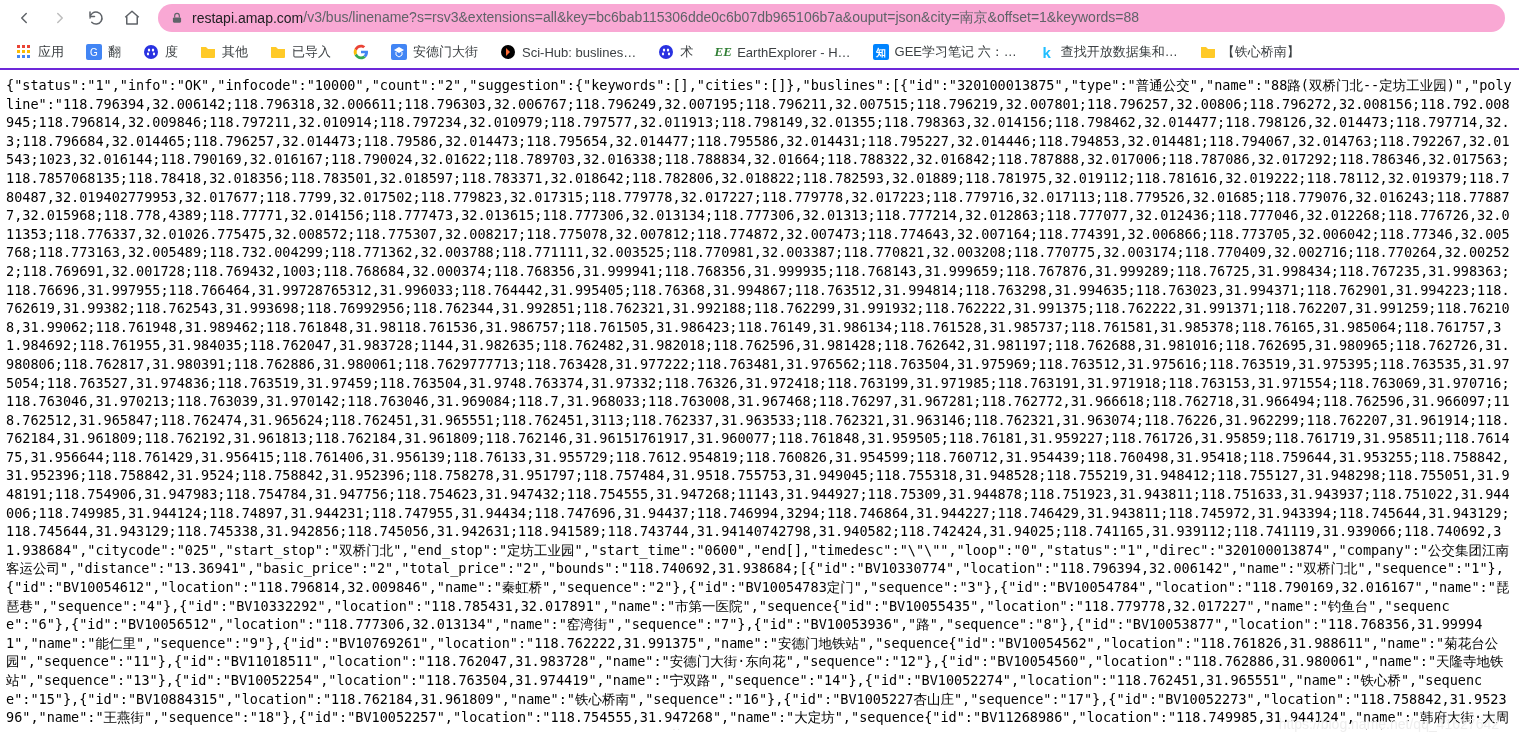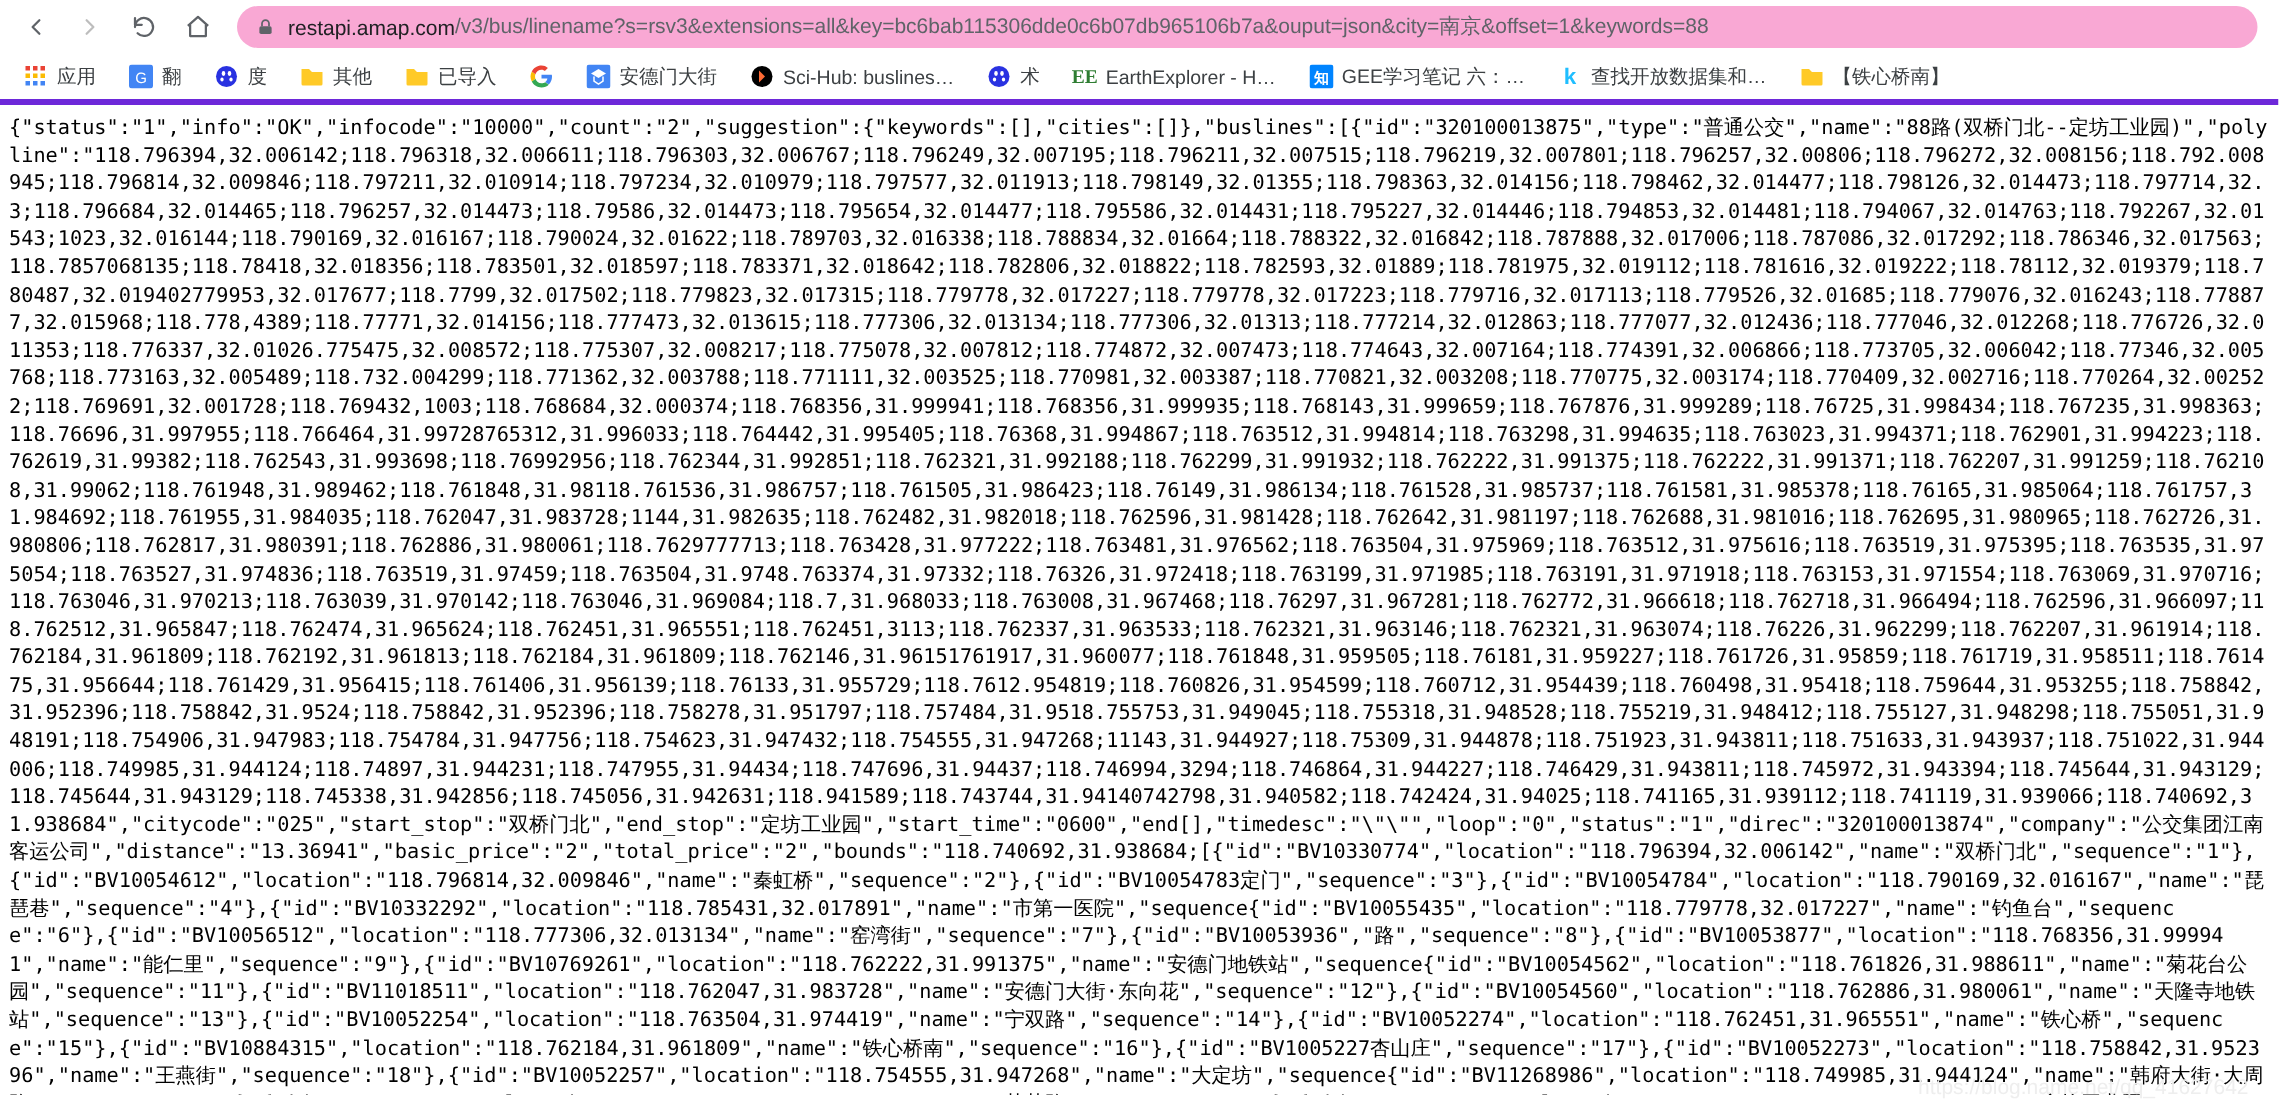--- a/index.html
+++ b/index.html
@@ -4,21 +4,21 @@
 <style>
   * { box-sizing: border-box; margin: 0; padding: 0; }
   html, body { width: 1519px; height: 744px; font-family: "Segoe UI", Arial, sans-serif; background: #fff; overflow: hidden; }
   .toolbar { height: 36px; display: flex; align-items: center; padding: 0 8px; gap: 4px; font-size: 14px; color: #5f6368; }
   .nav-btn { width: 32px; height: 30px; display: flex; align-items: center; justify-content: center; border-radius: 50%; }
   .nav-btn svg { width: 18px; height: 18px; }
   .omnibox { flex: 1; height: 28px; border-radius: 14px; background: #f9a8d4; display: flex; align-items: center; padding: 0 12px; margin: 0 6px; max-width: 1400px; overflow: hidden; white-space: nowrap; }
   .omnibox .lock { width: 14px; height: 14px; margin-right: 8px; }
   .omnibox .host { color: #202124; }
   .omnibox .path { color: #5f6368; }
-  .bookmarks { height: 34px; display: flex; align-items: center; padding: 0 8px; gap: 6px; font-size: 13px; color: #3c4043; border-bottom: 4px solid #6d28d9; }
+  .bookmarks { height: 34px; display: flex; align-items: center; padding: 0 8px; gap: 6px; font-size: 13px; color: #3c4043; border-bottom: 2px solid #6d28d9; }
   .bm { display: flex; align-items: center; gap: 6px; padding: 0 8px; height: 28px; border-radius: 4px; white-space: nowrap; }
   .bm .ic { width: 16px; height: 16px; display: flex; align-items: center; justify-content: center; font-size: 12px; }
   .content { padding: 6px 6px; font-family: "Microsoft YaHei","Segoe UI",monospace; font-size: 13.5px; line-height: 18.6px; color: #000; word-break: break-all; white-space: normal; height: 660px; overflow: hidden; }
   .watermark { position: absolute; right: 20px; bottom: 12px; font-size: 14px; color: #eee; }
 </style>
 </head>
 <body>
 
 <div class="toolbar">
   <div class="nav-btn">
@@ -147,21 +147,21 @@
           <ellipse cx="6" cy="6" rx="1.2" ry="1.6" fill="#fff"></ellipse>
           <ellipse cx="10" cy="6" rx="1.2" ry="1.6" fill="#fff"></ellipse>
           <ellipse cx="5" cy="10" rx="1.1" ry="1.4" fill="#fff"></ellipse>
           <ellipse cx="11" cy="10" rx="1.1" ry="1.4" fill="#fff"></ellipse>
         </svg>
       </span>
       <span>术</span>
     </div>
     <div class="bm">
       <span class="ic">
-        <span style="color:#2e7d32;font-weight:bold;font-family:serif;font-size:13px">EE</span>
+        <span style="color:#2e7d32;font-style:italic;font-weight:bold;font-family:serif;font-size:13px">EE</span>
       </span>
       <span>EarthExplorer - H…</span>
     </div>
     <div class="bm">
       <span class="ic">
         <svg width="16" height="16">
           <rect width="16" height="16" rx="2" fill="#0084ff"></rect>
           <text x="8" y="12" text-anchor="middle" fill="#fff" font-size="10" font-weight="bold">知</text>
         </svg>
       </span>

